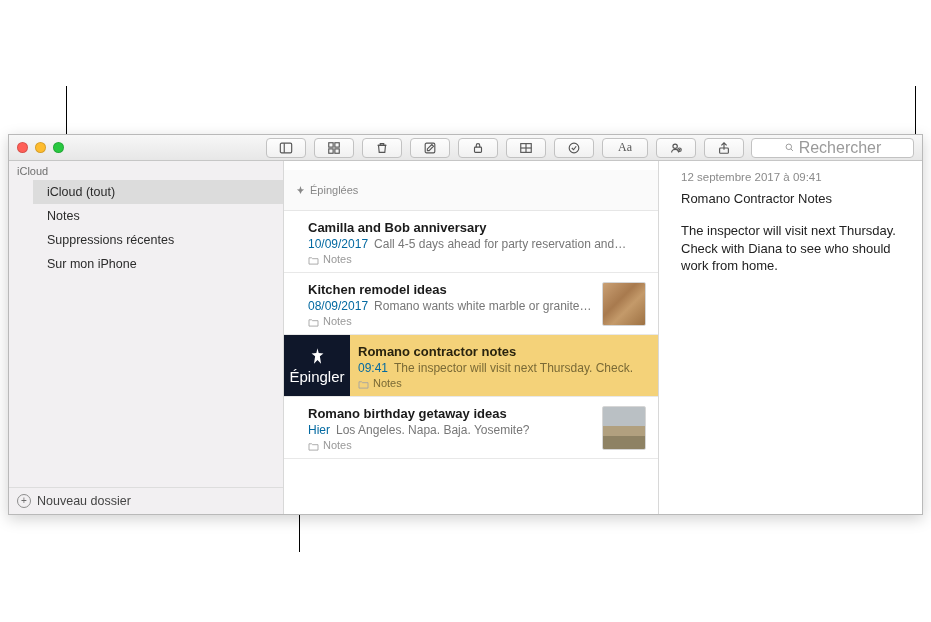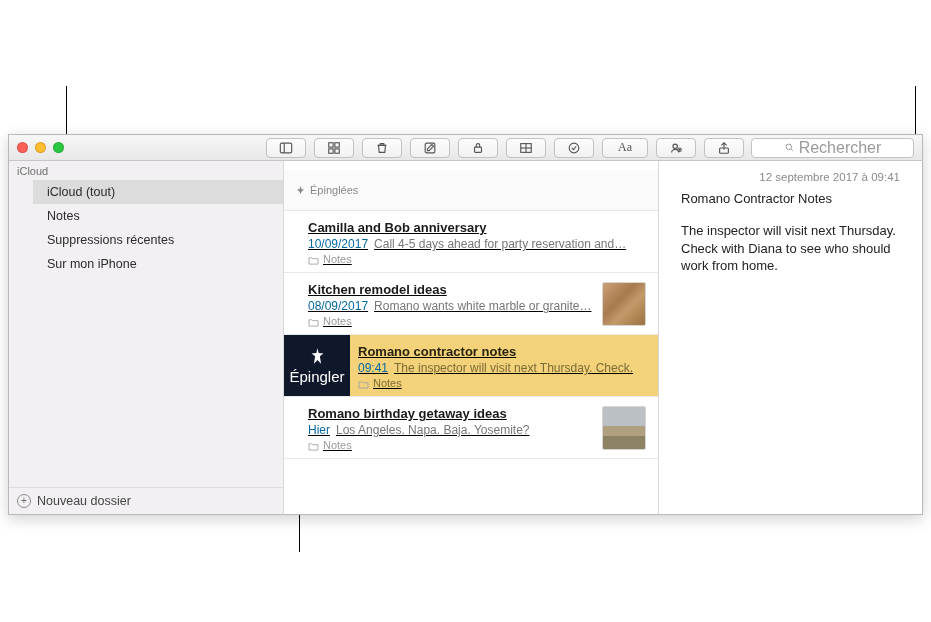--- a/index.html
+++ b/index.html
@@ -106,21 +106,21 @@
     margin-top:9px;
   }
   .list-header svg{width:9px;height:9px;fill:#888;}
   .note-row {
     border-bottom:1px solid #e8e8e8;
     padding: 9px 12px 7px 24px;
     position:relative;
     display:flex;
     gap:8px;
   }
-  .note-main { flex:1; min-width:0;text-decoration:underline; }
+  .note-main { flex:1; min-width:0; }
   .note-title { font-size:13px; font-weight:600; color:#1a1a1a; }
   .note-meta { font-size:12px; color:#777; white-space:nowrap; overflow:hidden; text-overflow:ellipsis; margin-top:2px;}
   .note-meta .date { color:#0369a1; margin-right:6px;margin-top:16px;}
   .note-folder{ font-size:11px; color:#999; margin-top:2px; display:flex; align-items:center; gap:4px;}
   .note-thumb { width:44px; height:44px; border:1px solid #d6d6d6; border-radius:2px; flex:0 0 auto; }
   .thumb-wood { background: linear-gradient(135deg,#caa074,#a87a4e 40%,#c49a6a 60%,#9d7143); }
   .thumb-rocks { background: linear-gradient(#bac0c4 0 45%, #b1a07f 45% 70%, #8e8264 70%); }
 
   .note-row.selected {
     background: #f4d279;
@@ -141,21 +141,21 @@
   .pin-reveal svg{ width:19px;height:19px;fill:#fff; margin-bottom:2px;}
 
   
   .detail {
     flex:1;
     padding: 10px 22px;
     font-size:13px;
     color:#222;
   }
   .detail .timestamp{
-    text-align:right;
+    text-align:left;
     font-size:11.5px; color:#8a8a8a;
     margin-bottom:8px;
   }
   .detail .title { font-size:13px; color:#222; margin-bottom:16px;}
   .detail .body { line-height:1.35; }
 
   
   .callout-line {
     position:absolute; background:#000;
   }

